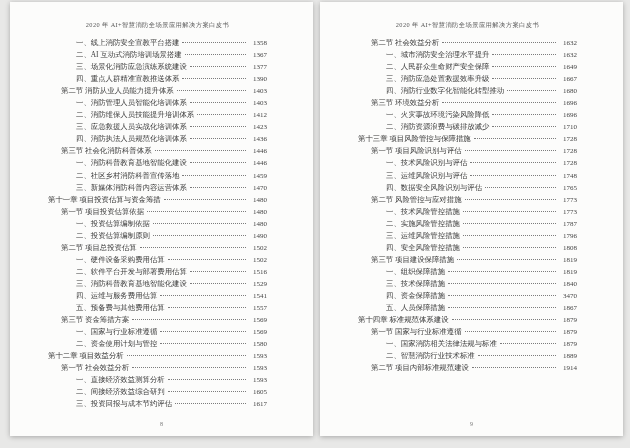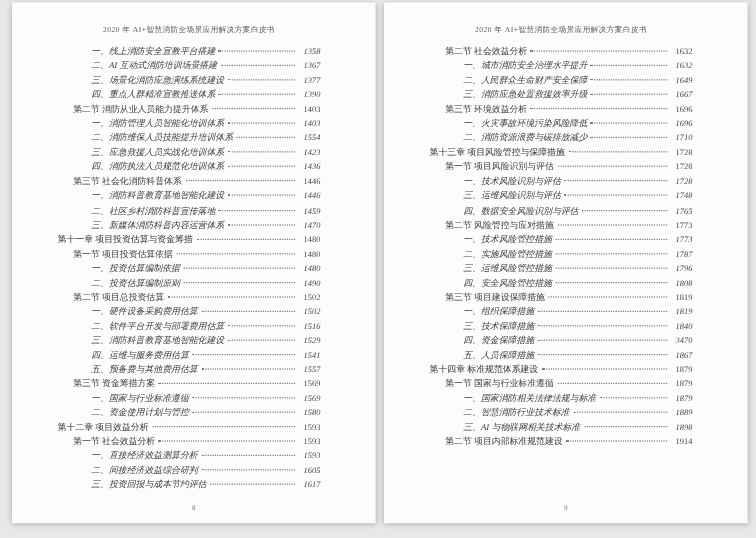--- a/index.html
+++ b/index.html
@@ -39,21 +39,21 @@
   .toc-row {
     display: flex;
     align-items: baseline;
     height: 12.05px;
     font-size: 7.4px;
     color: #3b3b3b;
     white-space: nowrap;
   }
   .lv-chapter { padding-left: 0; color: #333; }
   .lv-section { padding-left: 13px; }
-  .lv-item    { padding-left: 28px; font-style: italic; }
+  .lv-item    { padding-left: 28px; }
   .toc-label { flex: 0 0 auto; }
   .toc-dots {
     flex: 1 1 auto;
     min-width: 8px;
     border-bottom: 1px dotted #7c7c7c;
     margin: 0 3px;
     transform: translateY(-2px);
   }
   .toc-num {
     flex: 0 0 auto;
@@ -105,21 +105,21 @@
           <span class="toc-num">1403</span>
         </div>
         <div class="toc-row lv-item">
           <span class="toc-label">一、消防管理人员智能化培训体系</span>
           <span class="toc-dots"></span>
           <span class="toc-num">1403</span>
         </div>
         <div class="toc-row lv-item">
           <span class="toc-label">二、消防维保人员技能提升培训体系</span>
           <span class="toc-dots"></span>
-          <span class="toc-num">1554</span>
+          <span class="toc-num">1412</span>
         </div>
         <div class="toc-row lv-item">
           <span class="toc-label">三、应急救援人员实战化培训体系</span>
           <span class="toc-dots"></span>
           <span class="toc-num">1423</span>
         </div>
         <div class="toc-row lv-item">
           <span class="toc-label">四、消防执法人员规范化培训体系</span>
           <span class="toc-dots"></span>
           <span class="toc-num">1436</span>
@@ -254,20 +254,25 @@
         <div class="toc-row lv-item">
           <span class="toc-label">二、人民群众生命财产安全保障</span>
           <span class="toc-dots"></span>
           <span class="toc-num">1649</span>
         </div>
         <div class="toc-row lv-item">
           <span class="toc-label">三、消防应急处置救援效率升级</span>
           <span class="toc-dots"></span>
           <span class="toc-num">1667</span>
         </div>
+        <div class="toc-row lv-item">
+          <span class="toc-label">四、消防行业数字化智能化转型推动</span>
+          <span class="toc-dots"></span>
+          <span class="toc-num">1680</span>
+        </div>
         <div class="toc-row lv-section">
           <span class="toc-label">第三节 环境效益分析</span>
           <span class="toc-dots"></span>
           <span class="toc-num">1696</span>
         </div>
         <div class="toc-row lv-item">
           <span class="toc-label">一、火灾事故环境污染风险降低</span>
           <span class="toc-dots"></span>
           <span class="toc-num">1696</span>
         </div>
@@ -363,25 +368,20 @@
         </div>
         <div class="toc-row lv-item">
           <span class="toc-label">一、国家消防相关法律法规与标准</span>
           <span class="toc-dots"></span>
           <span class="toc-num">1879</span>
         </div>
         <div class="toc-row lv-item">
           <span class="toc-label">二、智慧消防行业技术标准</span>
           <span class="toc-dots"></span>
           <span class="toc-num">1889</span>
-        </div>
-        <div class="toc-row lv-item">
-          <span class="toc-label">三、AI 与物联网相关技术标准</span>
-          <span class="toc-dots"></span>
-          <span class="toc-num">1898</span>
         </div>
         <div class="toc-row lv-section">
           <span class="toc-label">第二节 项目内部标准规范建设</span>
           <span class="toc-dots"></span>
           <span class="toc-num">1914</span>
         </div>
       </div>
     <div class="page-footer">9</div>
   </div>
 

